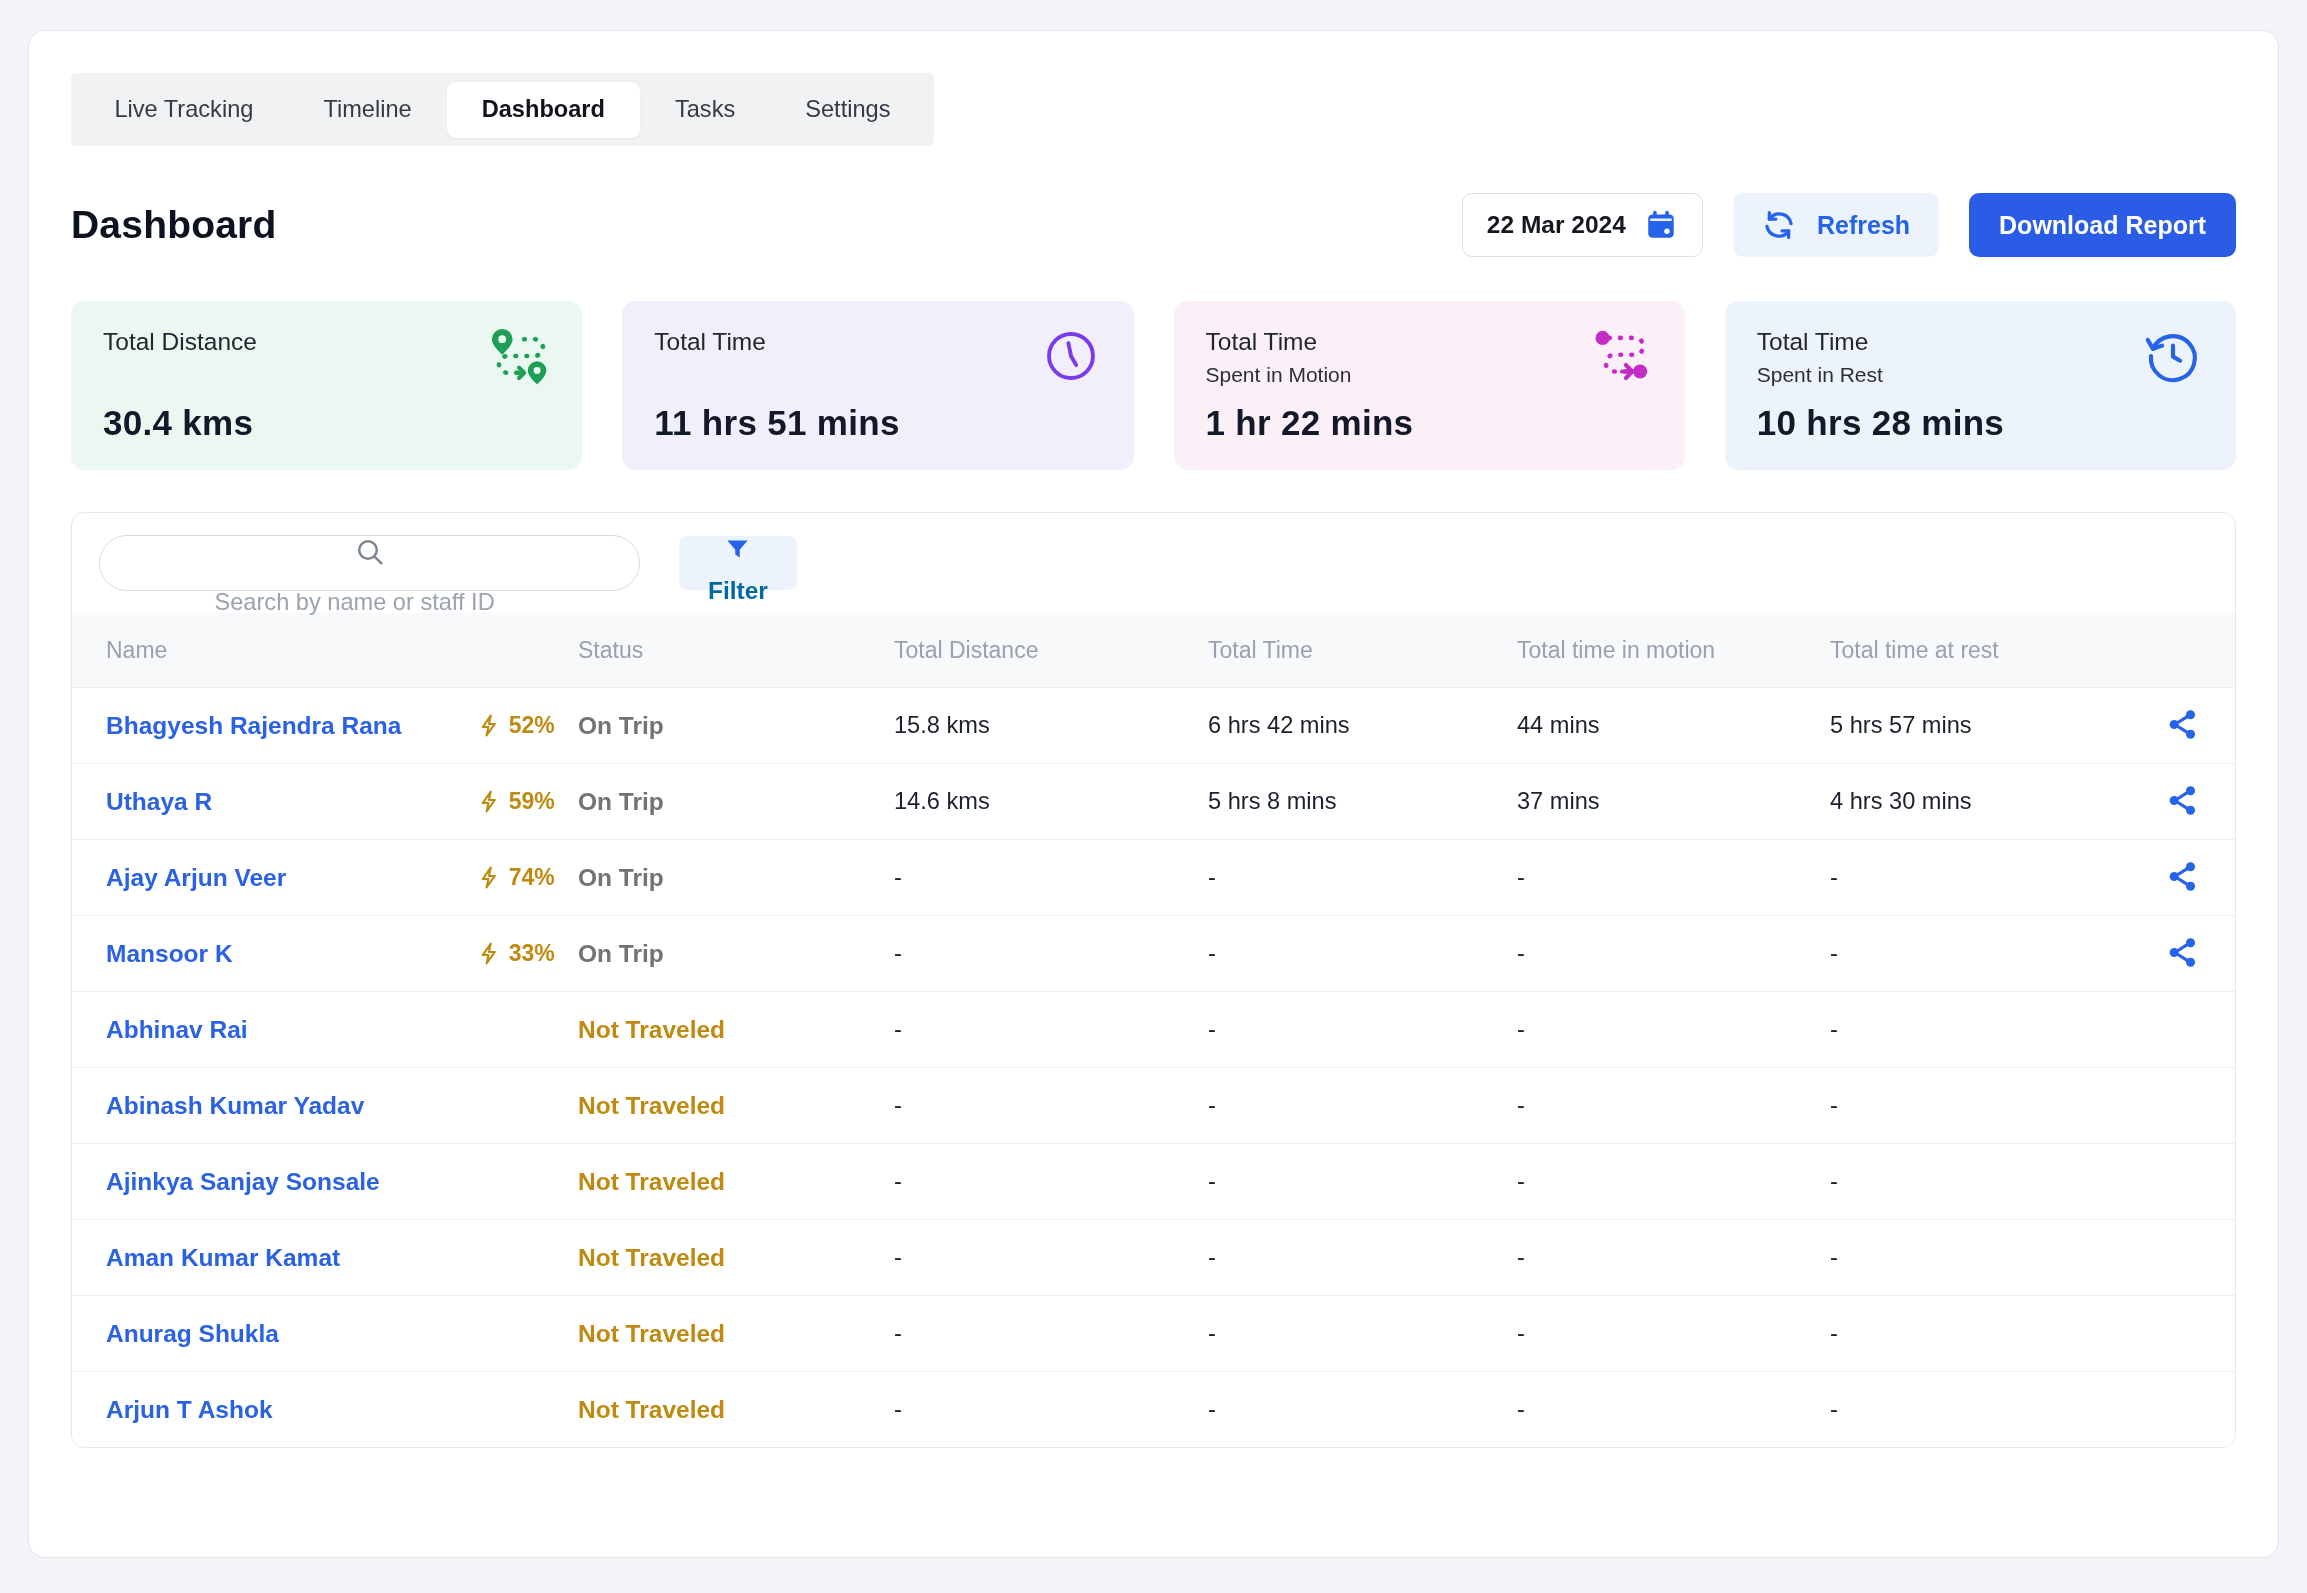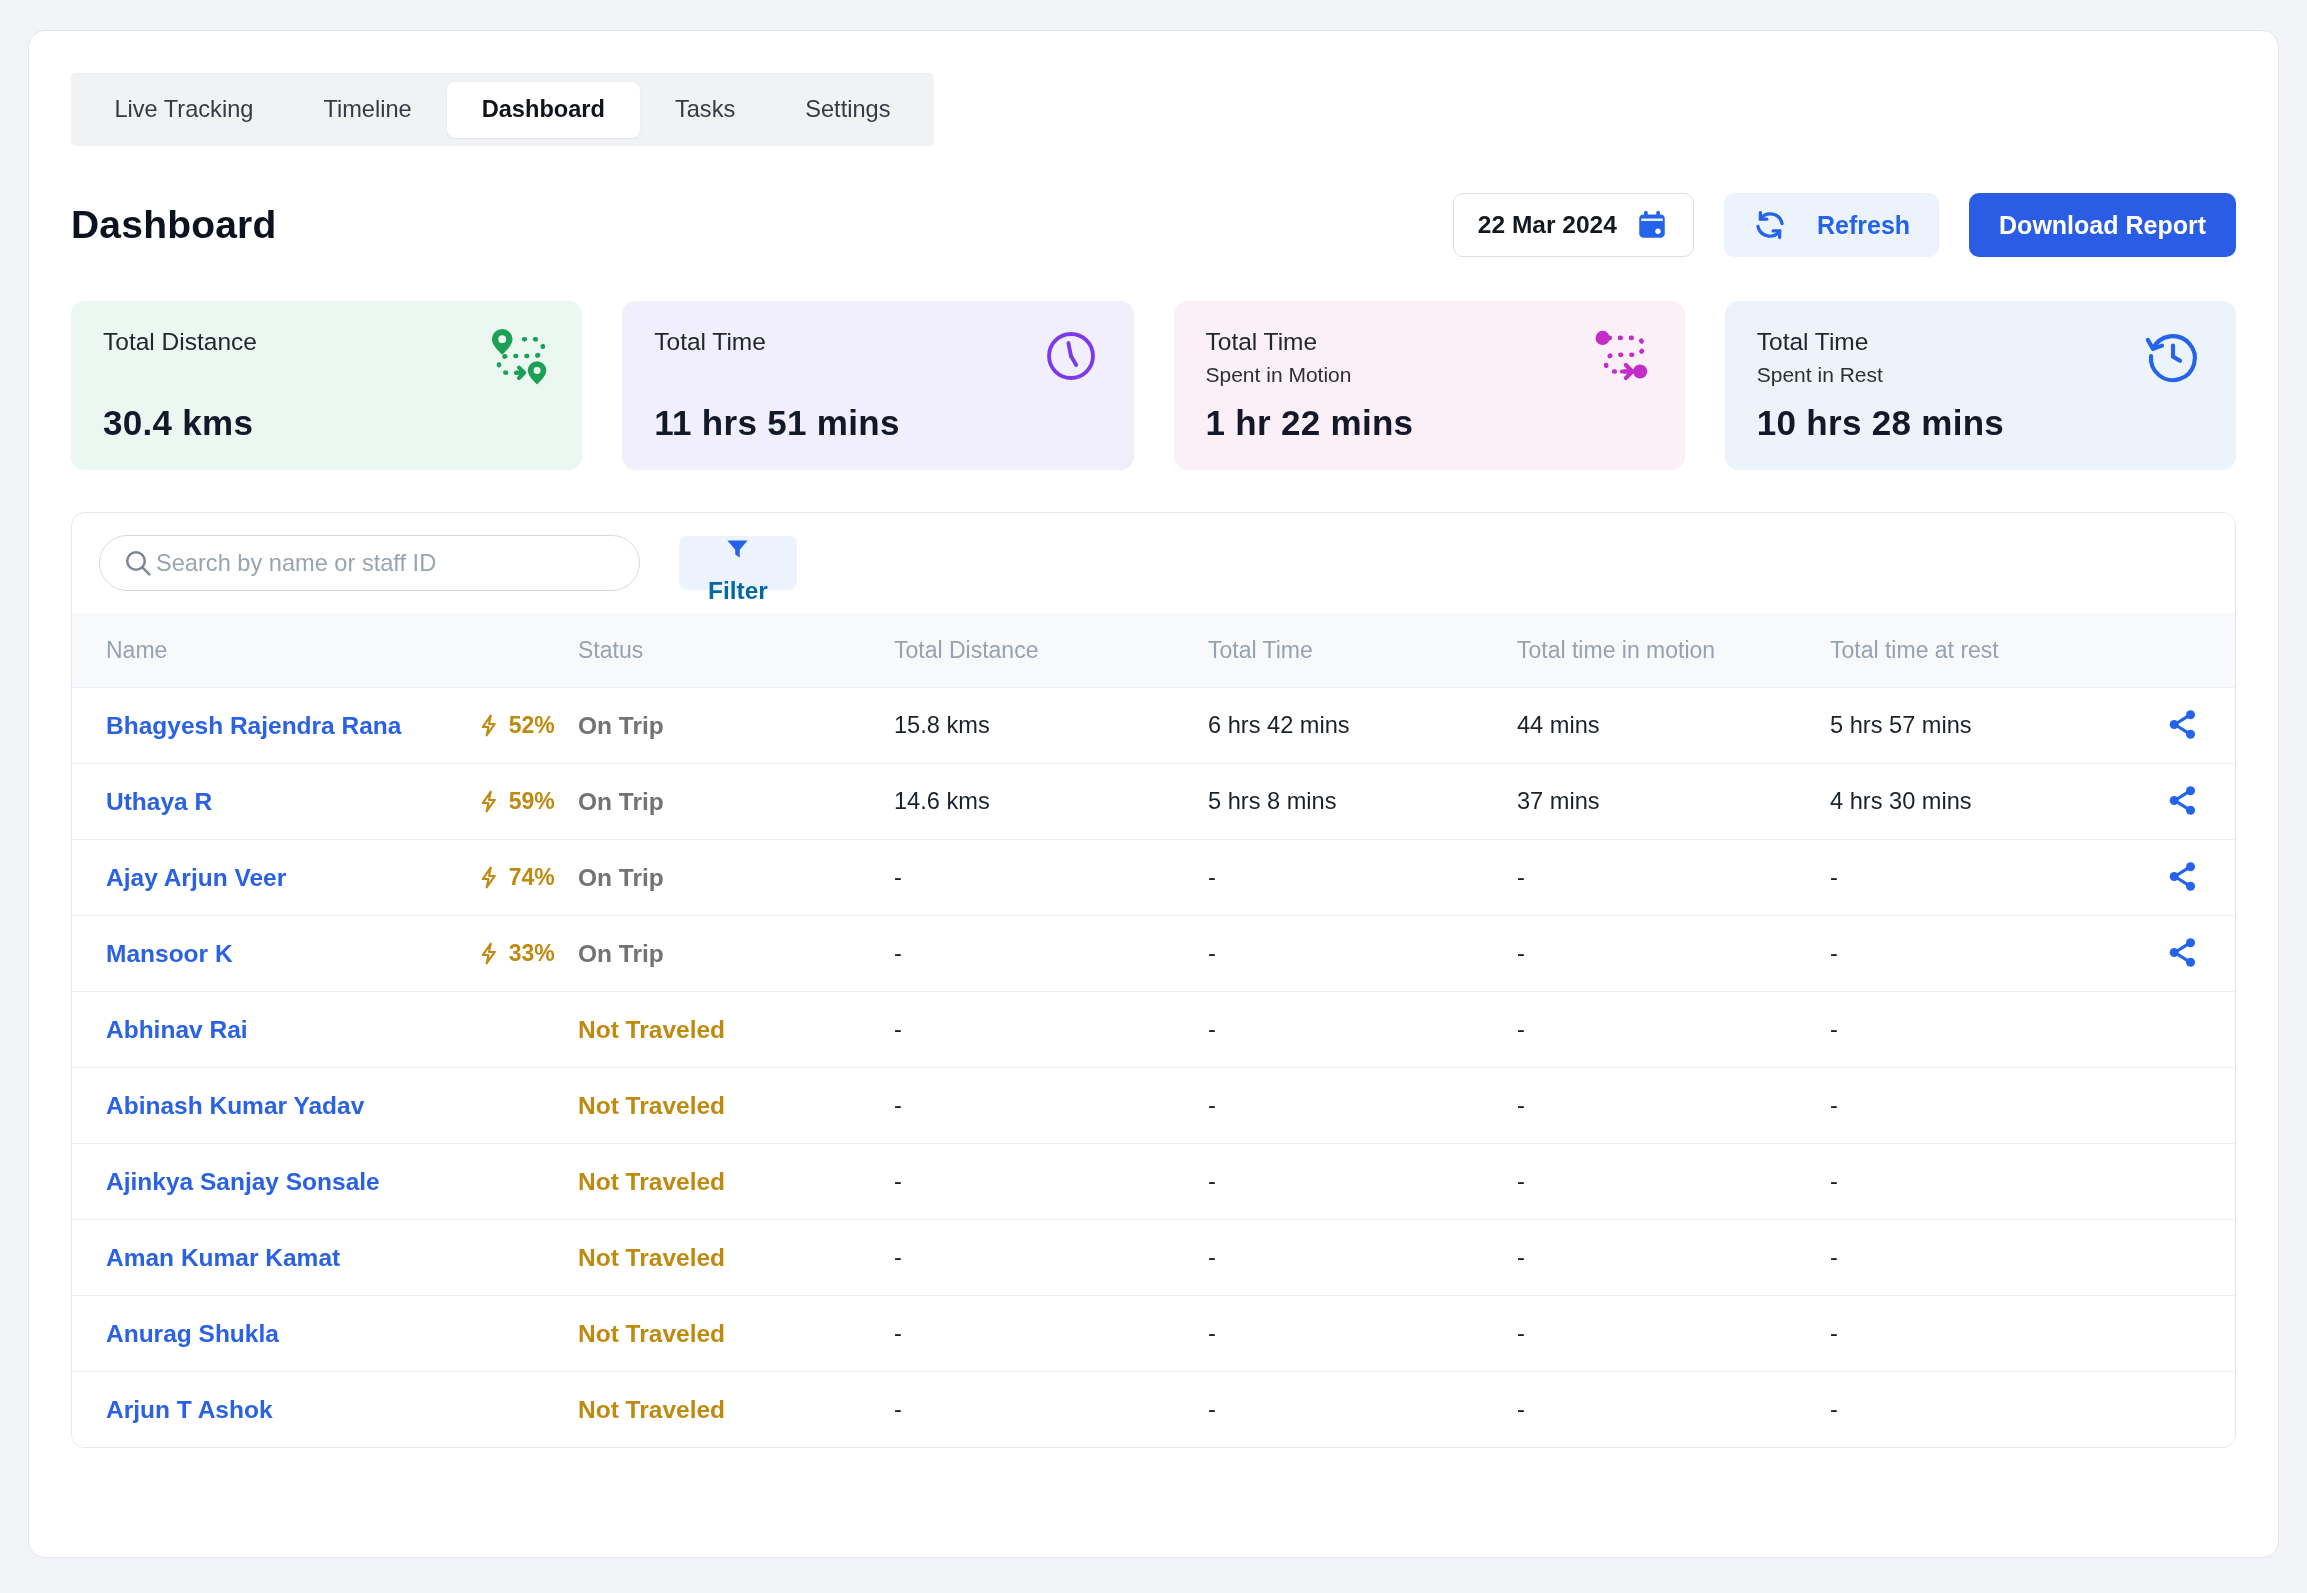--- a/index.html
+++ b/index.html
@@ -34,21 +34,21 @@
   .page-title { font-size: 39px; font-weight: 700; color: #0d1220; letter-spacing: 0.2px; }
   .header-actions { display: flex; align-items: center; gap: 30px; }
   .date-picker {
     display: flex; align-items: center; gap: 18.6px; background: #fff;
     border: 0.8px solid #dcdfe6; border-radius: 10px; height: 64px; padding: 0 23.6px;
     cursor: pointer;
     text-align: center;
   }
   .date-picker .date-text { font-size: 24.5px; font-weight: 700; color: #14181f; }
   .btn-refresh {
-    display: flex; align-items: center; gap: 30px; background: #edf3fd;
+    display: flex; align-items: center; gap: 21px; background: #edf3fd;
     border: none; border-radius: 10px; height: 64px; padding: 0 29px;
     font-size: 25px; font-weight: 700; color: #2563eb; cursor: pointer;
     font-family: inherit;
   }
   .btn-download {
     background: #2b5ce6; border: none; border-radius: 10px; height: 64px; padding: 0 30px;
     font-size: 25px; font-weight: 700; color: #ffffff; cursor: pointer;
     font-family: inherit;
   }
   
@@ -62,23 +62,23 @@
   .stat-sublabel { font-size: 21px; color: #2b2f38; margin-top: 6.7px; }
   .stat-value { font-size: 35px; font-weight: 700; color: #14192a; margin-top: auto; letter-spacing: 0.3px; }
   .card-icon { width: 62px; height: 62px; flex: none; margin-top: -3.4px; }
   
   .table-card {
     margin-top: 42px; border: 0.8px solid #e4e7ed; border-radius: 13.5px; overflow: hidden;
     background: #fff;
   }
   .search-row { display: flex; align-items: center; gap: 39px; padding: 22px 27px; }
   .search-box {
-    display: flex; align-items: center; gap: 2px;
+    display: flex; align-items: center; gap: 21px;
     width: 541px; height: 56px; border: 0.8px solid #d5d9e0; border-radius: 28px;
-    padding: 0 22px; background: #fff;
+    padding: 0 22px; background: #fff; flex-direction: column;
   }
   .search-box input {
     border: none; outline: none; flex: 1; font-size: 23.6px; color: #30353f;
     font-family: inherit; background: transparent;
   }
   .search-box input::placeholder { color: #9aa3b0; }
   .btn-filter {
     display: flex; align-items: center; gap: 13.5px; background: #edf3fd;
     border: none; border-radius: 8.4px; height: 54px; padding: 0 29px;
     font-size: 24.5px; font-weight: 700; color: #0369a1; cursor: pointer;

